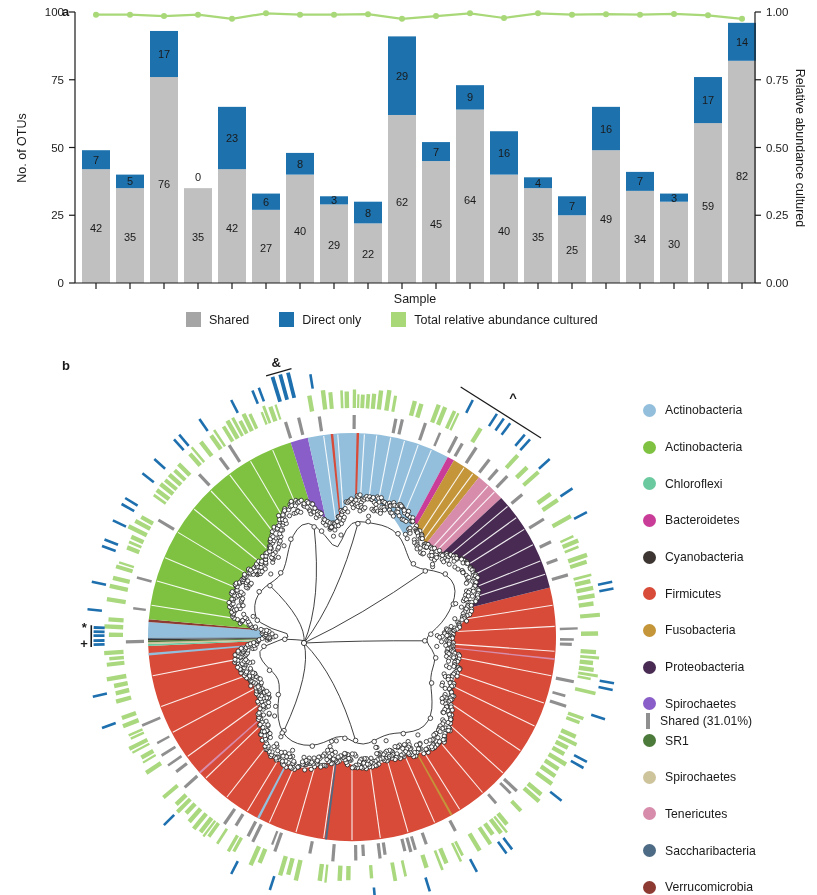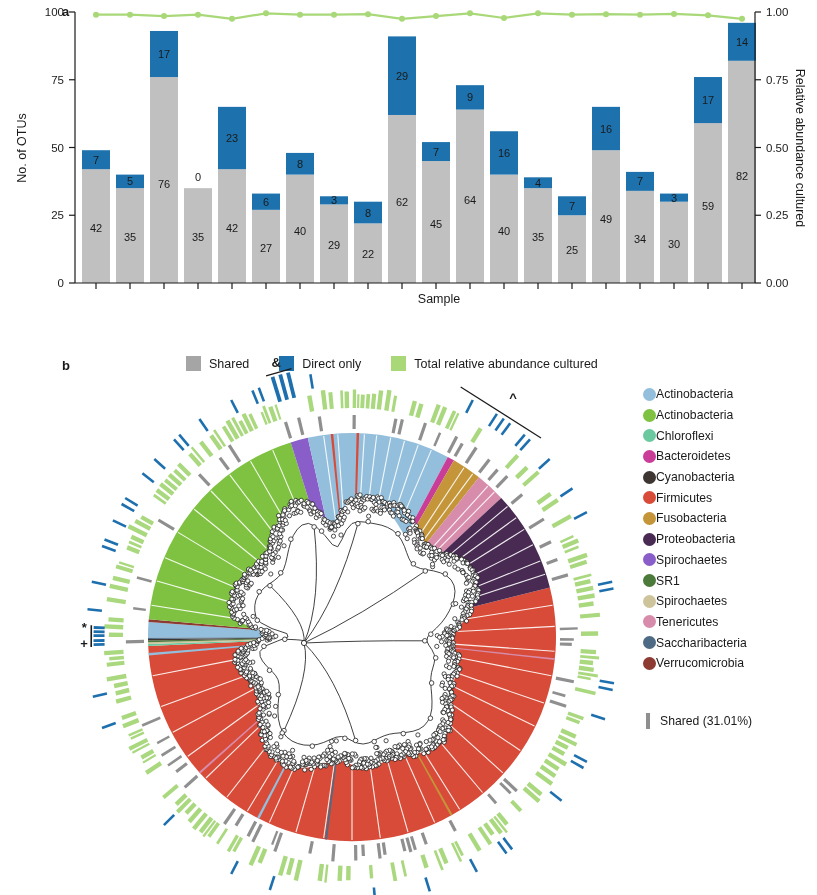--- a/index.html
+++ b/index.html
@@ -2,29 +2,29 @@
 <html><head>
 <meta charset="utf-8">
 <style>
   html,body{margin:0;padding:0;background:#fff;}
   body{font-family:"Liberation Sans",sans-serif;color:#1a1a1a;}
   .canvas{position:relative;width:817px;height:895px;background:#fff;overflow:hidden;}
   .plabel{position:absolute;font-weight:bold;font-size:13px;}
   .vtext{position:absolute;white-space:nowrap;font-size:12.5px;}
   .vtext.left{left:22px;top:148px;transform:translate(-50%,-50%) rotate(-90deg);}
   .vtext.right{left:800px;top:148px;transform:translate(-50%,-50%) rotate(90deg);}
-  .xtitle{position:absolute;left:439px;top:299px;transform:translate(-50%,-50%);font-size:12.5px;}
+  .xtitle{position:absolute;left:415px;top:299px;transform:translate(-50%,-50%);font-size:12.5px;}
   svg{position:absolute;left:0;}
   #svg-a{top:0;}
   #svg-b{top:345px;}
   .legend-a{position:absolute;left:186px;top:312px;display:flex;gap:30px;align-items:center;font-size:12.5px;}
-  .legend-a .item{display:flex;align-items:center;gap:8px;margin-top:44px;}
+  .legend-a .item{display:flex;align-items:center;gap:8px;}
   .legend-a .sw{width:15px;height:15px;display:inline-block;}
   #phyla-legend{position:absolute;left:643px;top:384px;font-size:12.2px;}
-  #phyla-legend .item{display:flex;align-items:center;height:20.7px;}
+  #phyla-legend .item{display:flex;align-items:center;gap:9px;height:20.7px;margin-top:16px;}
   #phyla-legend .dot{width:13px;height:13px;border-radius:50%;display:inline-block;flex:0 0 auto;}
   #ring-legend{position:absolute;left:646px;top:688px;font-size:12.2px;}
   #ring-legend .item{display:flex;align-items:center;gap:10px;height:25px;margin-top:20px;}
   #ring-legend .bar{width:4px;height:16px;display:inline-block;flex:0 0 auto;}
 </style>
 </head>
 <body>
 
 <div class="canvas">
   <span class="plabel" style="left:62px;top:4px">a</span>

